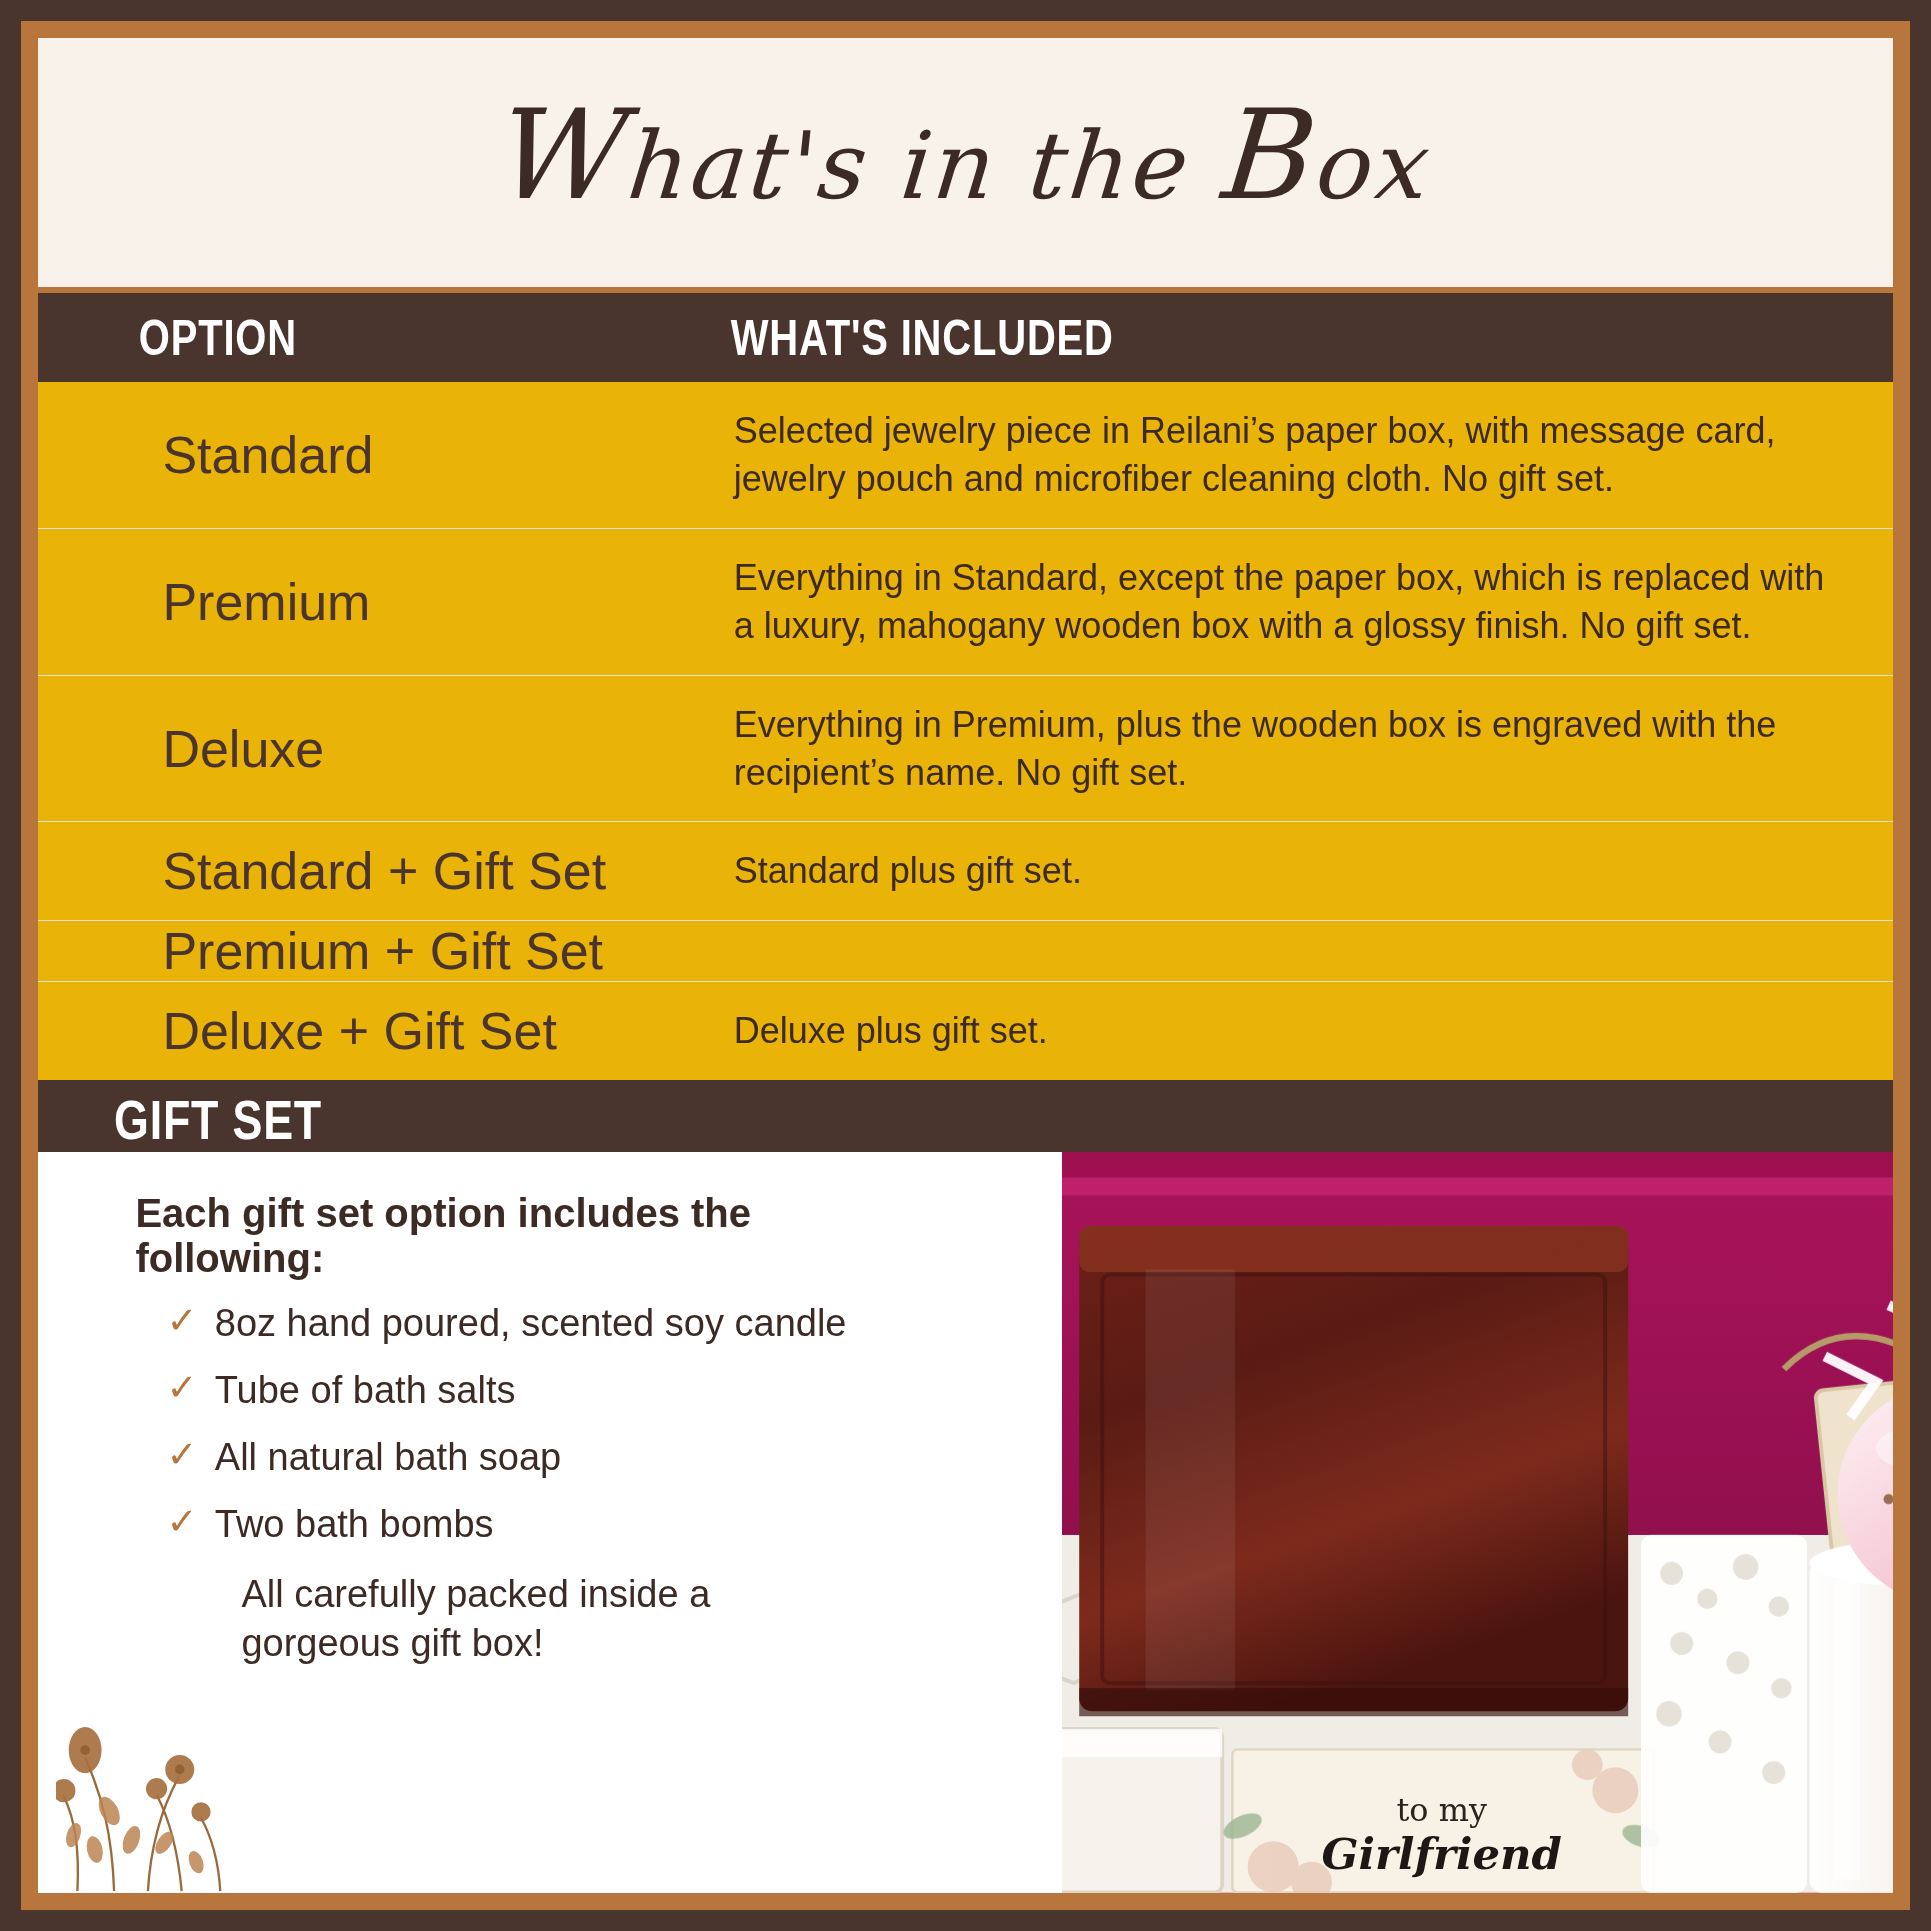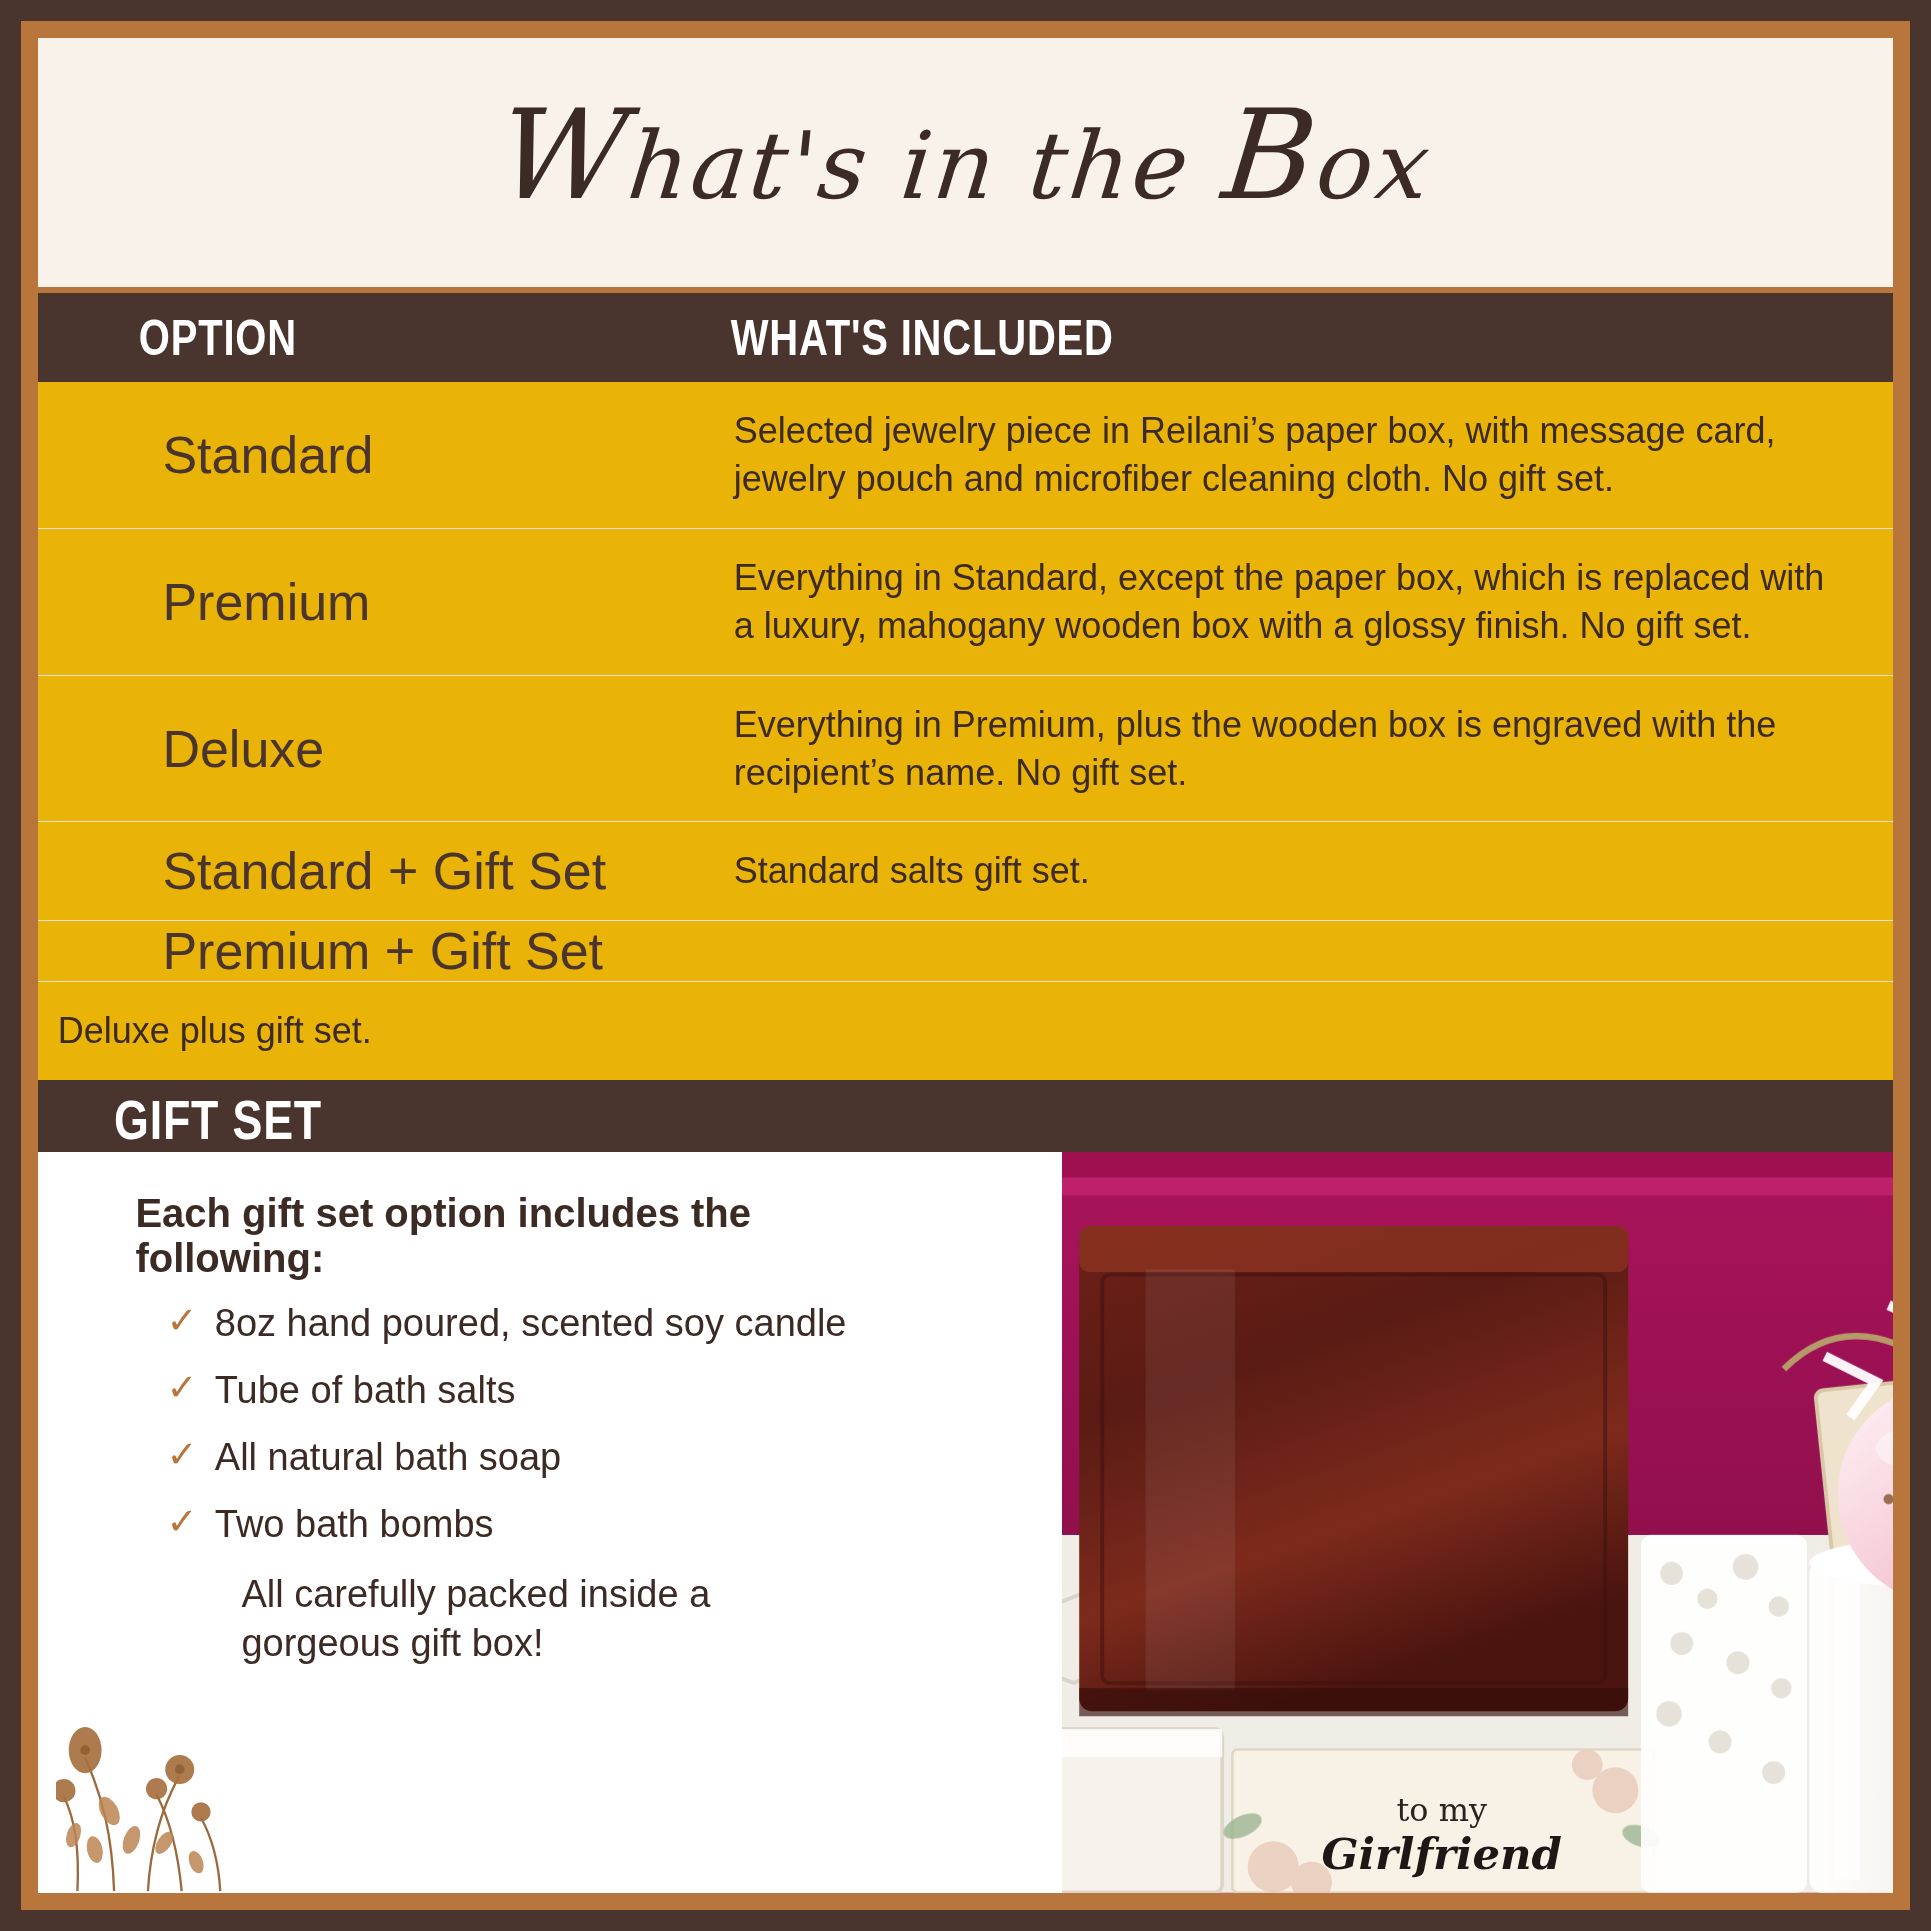--- a/index.html
+++ b/index.html
@@ -219,28 +219,29 @@
         <div class="cell-included">Everything in Standard, except the paper box, which is replaced with a luxury, mahogany wooden box with a glossy finish. No gift set.</div>
       </div>
 
       <div class="row">
         <div class="cell-option">Deluxe</div>
         <div class="cell-included">Everything in Premium, plus the wooden box is engraved with the recipient’s name. No gift set.</div>
       </div>
 
       <div class="row">
         <div class="cell-option">Standard + Gift Set</div>
-        <div class="cell-included">Standard salts gift set.</div>
+        <div class="cell-included">Standard plus gift set.</div>
       </div>
 
       <div class="row">
         <div class="cell-option">Premium + Gift Set</div>
       </div>
 
       <div class="row">
+        <div class="cell-option">Deluxe + Gift Set</div>
         <div class="cell-included">Deluxe plus gift set.</div>
       </div>
 
     </div>
 
     <div class="giftset-head">
       <div class="th">GIFT SET</div>
     </div>
 
     <div class="giftset-panel">

